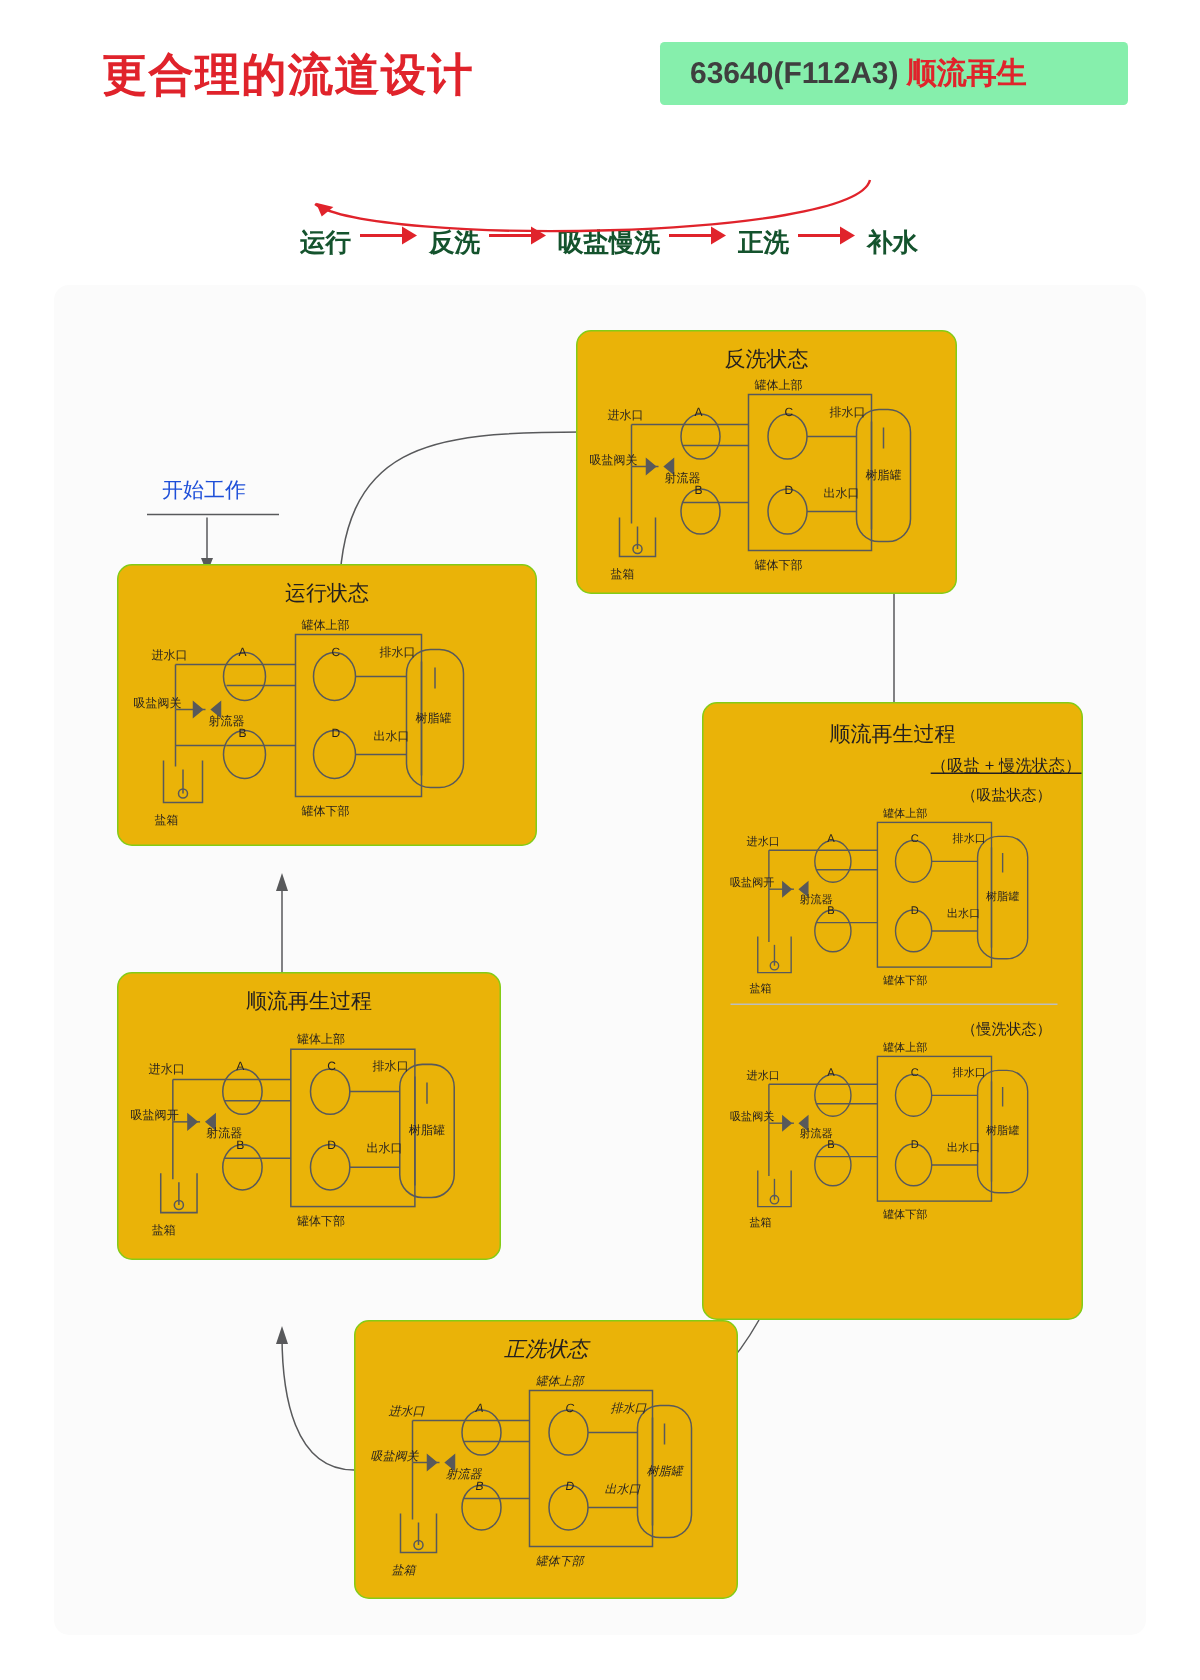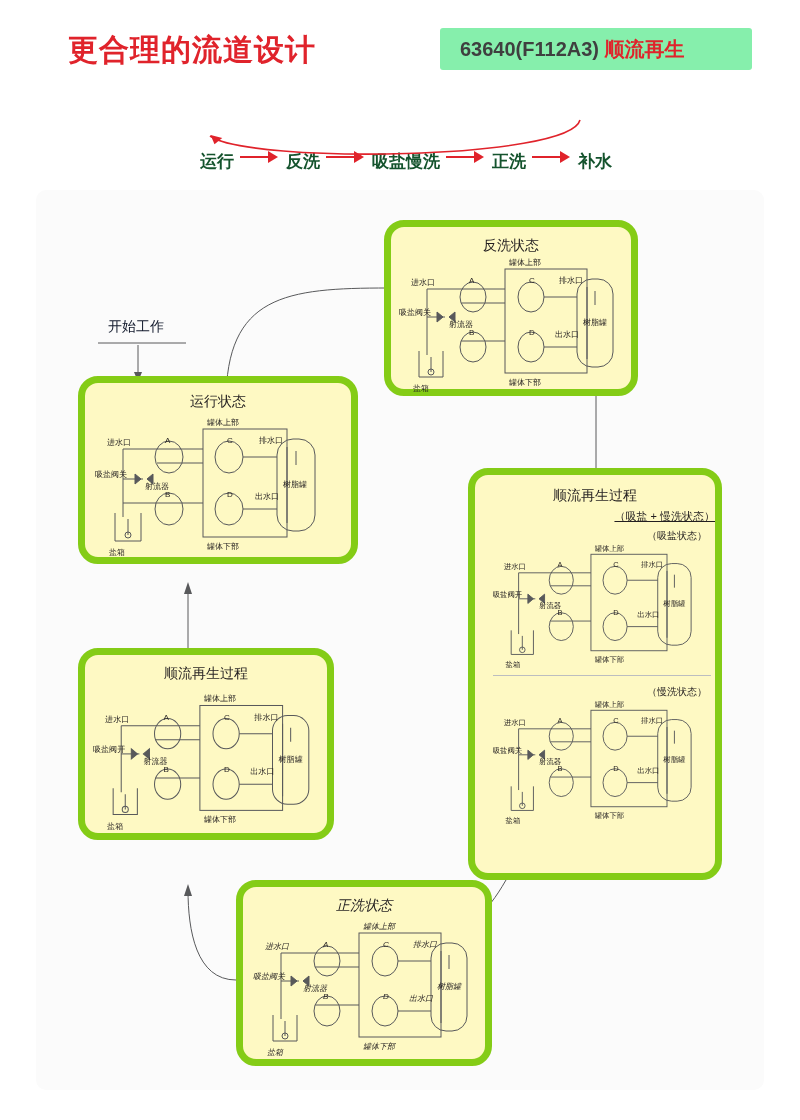--- a/index.html
+++ b/index.html
@@ -107,23 +107,23 @@
     top: 190px;
     width: 728px;
     height: 900px;
     background: #fbfbfb;
     border-radius: 10px;
   }
 
   
   .stage {
     position: absolute;
-    border: 7px solid #84cc16;
-    border-radius: 20px;
-    background: #fef9c3;
+    border: 1px solid #84cc16;
+    border-radius: 10px;
+    background: #eab308;
     box-sizing: border-box;
   }
   .stage-title {
     position: absolute;
     top: 10px;
     left: 0;
     width: 100%;
     text-align: center;
     font-size: 14px;
     color: #231f20;
@@ -143,21 +143,21 @@
     color: #231f20;
   }
   .divider {
     position: absolute;
     border-top: 1px solid #bcbec0;
   }
 
   .start-label {
     position: absolute;
     font-size: 14px;
-    color: #0f172a;
+    color: #1d4ed8;
   }
 
   svg { overflow: visible; }
   .schem { position: absolute; }
 </style>
 </head>
 <body>
 
 <div class="header">
   <div class="title">更合理的流道设计</div>

